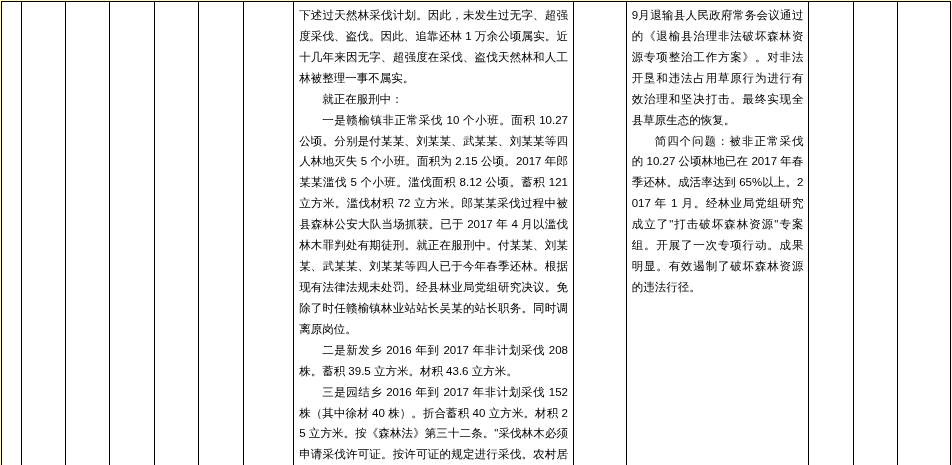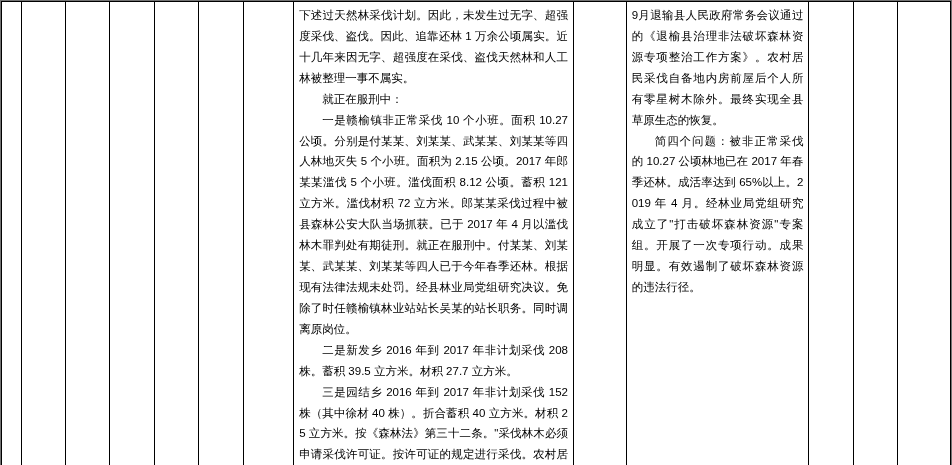--- a/index.html
+++ b/index.html
@@ -7,21 +7,21 @@
     padding: 0;
     background: #ffffff;
   }
   body {
     font-family: "Liberation Sans", sans-serif;
   }
   .page {
     position: relative;
     width: 952px;
     height: 465px;
-    background: #737373;
+    background: #fef9c3;
     overflow: hidden;
     box-sizing: border-box;
   }
   table.doc-table {
     border-collapse: collapse;
     table-layout: fixed;
     width: 950px;
     margin: 1px 0 0 1px;
   }
   table.doc-table td {
@@ -91,33 +91,33 @@
           </td>
       <td class="col-narrow-7">
             <div class="cell-inner"></div>
           </td>
       <td class="col-main">
         <div class="cell-inner">
           <div class="body-text">
             <p>下述过天然林采伐计划。因此，未发生过无字、超强度采伐、盗伐。因此、追靠还林 1 万余公顷属实。近十几年来因无字、超强度在采伐、盗伐天然林和人工林被整理一事不属实。</p>
             <p class="indent2">就正在服刑中：</p>
             <p class="indent2">一是赣榆镇非正常采伐 10 个小班。面积 10.27 公顷。分别是付某某、刘某某、武某某、刘某某等四人林地灭失 5 个小班。面积为 2.15 公顷。2017 年郎某某滥伐 5 个小班。滥伐面积 8.12 公顷。蓄积 121 立方米。滥伐材积 72 立方米。郎某某采伐过程中被县森林公安大队当场抓获。已于 2017 年 4 月以滥伐林木罪判处有期徒刑。就正在服刑中。付某某、刘某某、武某某、刘某某等四人已于今年春季还林。根据现有法律法规未处罚。经县林业局党组研究决议。免除了时任赣榆镇林业站站长吴某的站长职务。同时调离原岗位。</p>
-            <p class="indent2">二是新发乡 2016 年到 2017 年非计划采伐 208 株。蓄积 39.5 立方米。材积 27.7 立方米。</p>
+            <p class="indent2">二是新发乡 2016 年到 2017 年非计划采伐 208 株。蓄积 39.5 立方米。材积 43.6 立方米。</p>
             <p class="indent2">三是园结乡 2016 年到 2017 年非计划采伐 152 株（其中徐材 40 株）。折合蓄积 40 立方米。材积 25 立方米。按《森林法》第三十二条。"采伐林木必须申请采伐许可证。按许可证的规定进行采伐。农村居民采伐自备地内房前屋后个人所有零星树木除外"。新发乡、园结乡的群众在 2016 年和 2017 年期间私自在房前屋后采伐是法律没有限止的。不予追究任何责任。情况属实。</p>
           </div>
         </div>
       </td>
       <td class="col-gap">
             <div class="cell-inner"></div>
           </td>
       <td class="col-right">
         <div class="cell-inner">
           <div class="body-text">
-            <p>9月退输县人民政府常务会议通过的《退榆县治理非法破坏森林资源专项整治工作方案》。农村居民采伐自备地内房前屋后个人所有零星树木除外。最终实现全县草原生态的恢复。</p>
-            <p class="indent2">简四个问题：被非正常采伐的 10.27 公顷林地已在 2017 年春季还林。成活率达到 65%以上。2019 年 4 月。经林业局党组研究成立了"打击破坏森林资源"专案组。开展了一次专项行动。成果明显。有效遏制了破坏森林资源的违法行径。</p>
+            <p>9月退输县人民政府常务会议通过的《退榆县治理非法破坏森林资源专项整治工作方案》。对非法开垦和违法占用草原行为进行有效治理和坚决打击。最终实现全县草原生态的恢复。</p>
+            <p class="indent2">简四个问题：被非正常采伐的 10.27 公顷林地已在 2017 年春季还林。成活率达到 65%以上。2017 年 1 月。经林业局党组研究成立了"打击破坏森林资源"专案组。开展了一次专项行动。成果明显。有效遏制了破坏森林资源的违法行径。</p>
           </div>
         </div>
       </td>
       <td class="col-tail-1">
             <div class="cell-inner"></div>
           </td>
       <td class="col-tail-2">
             <div class="cell-inner"></div>
           </td>
       <td class="col-tail-3">

